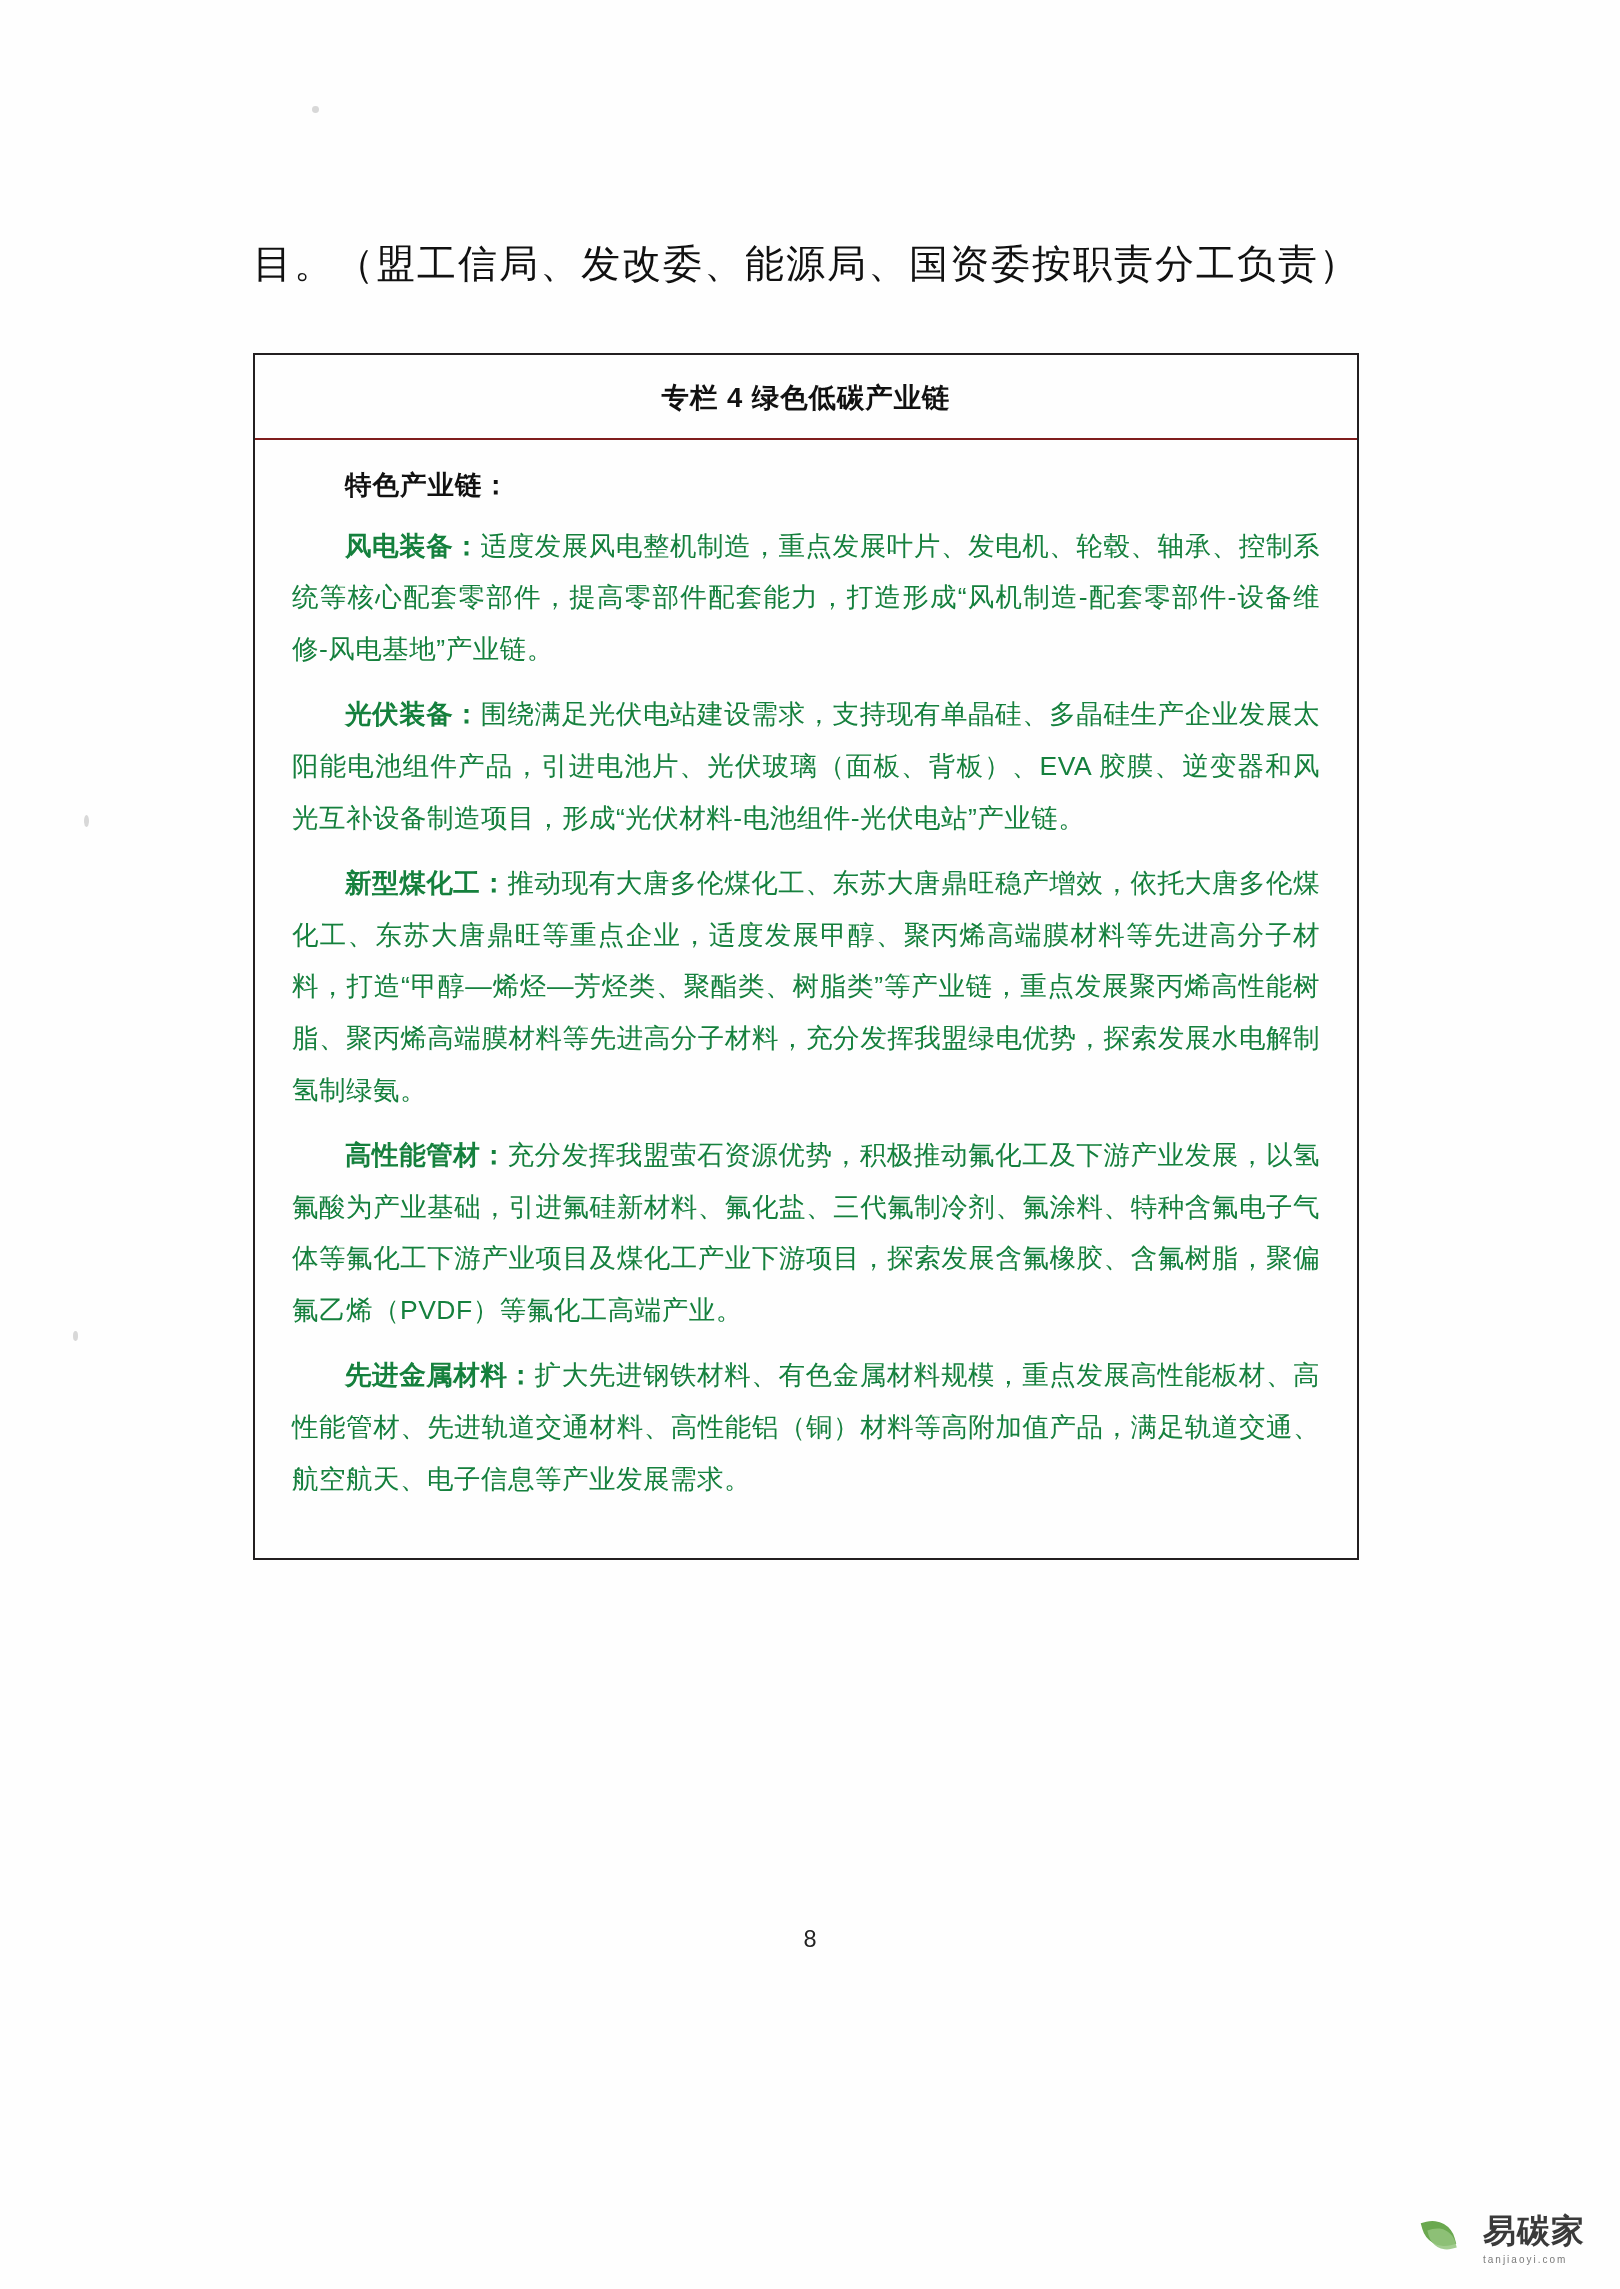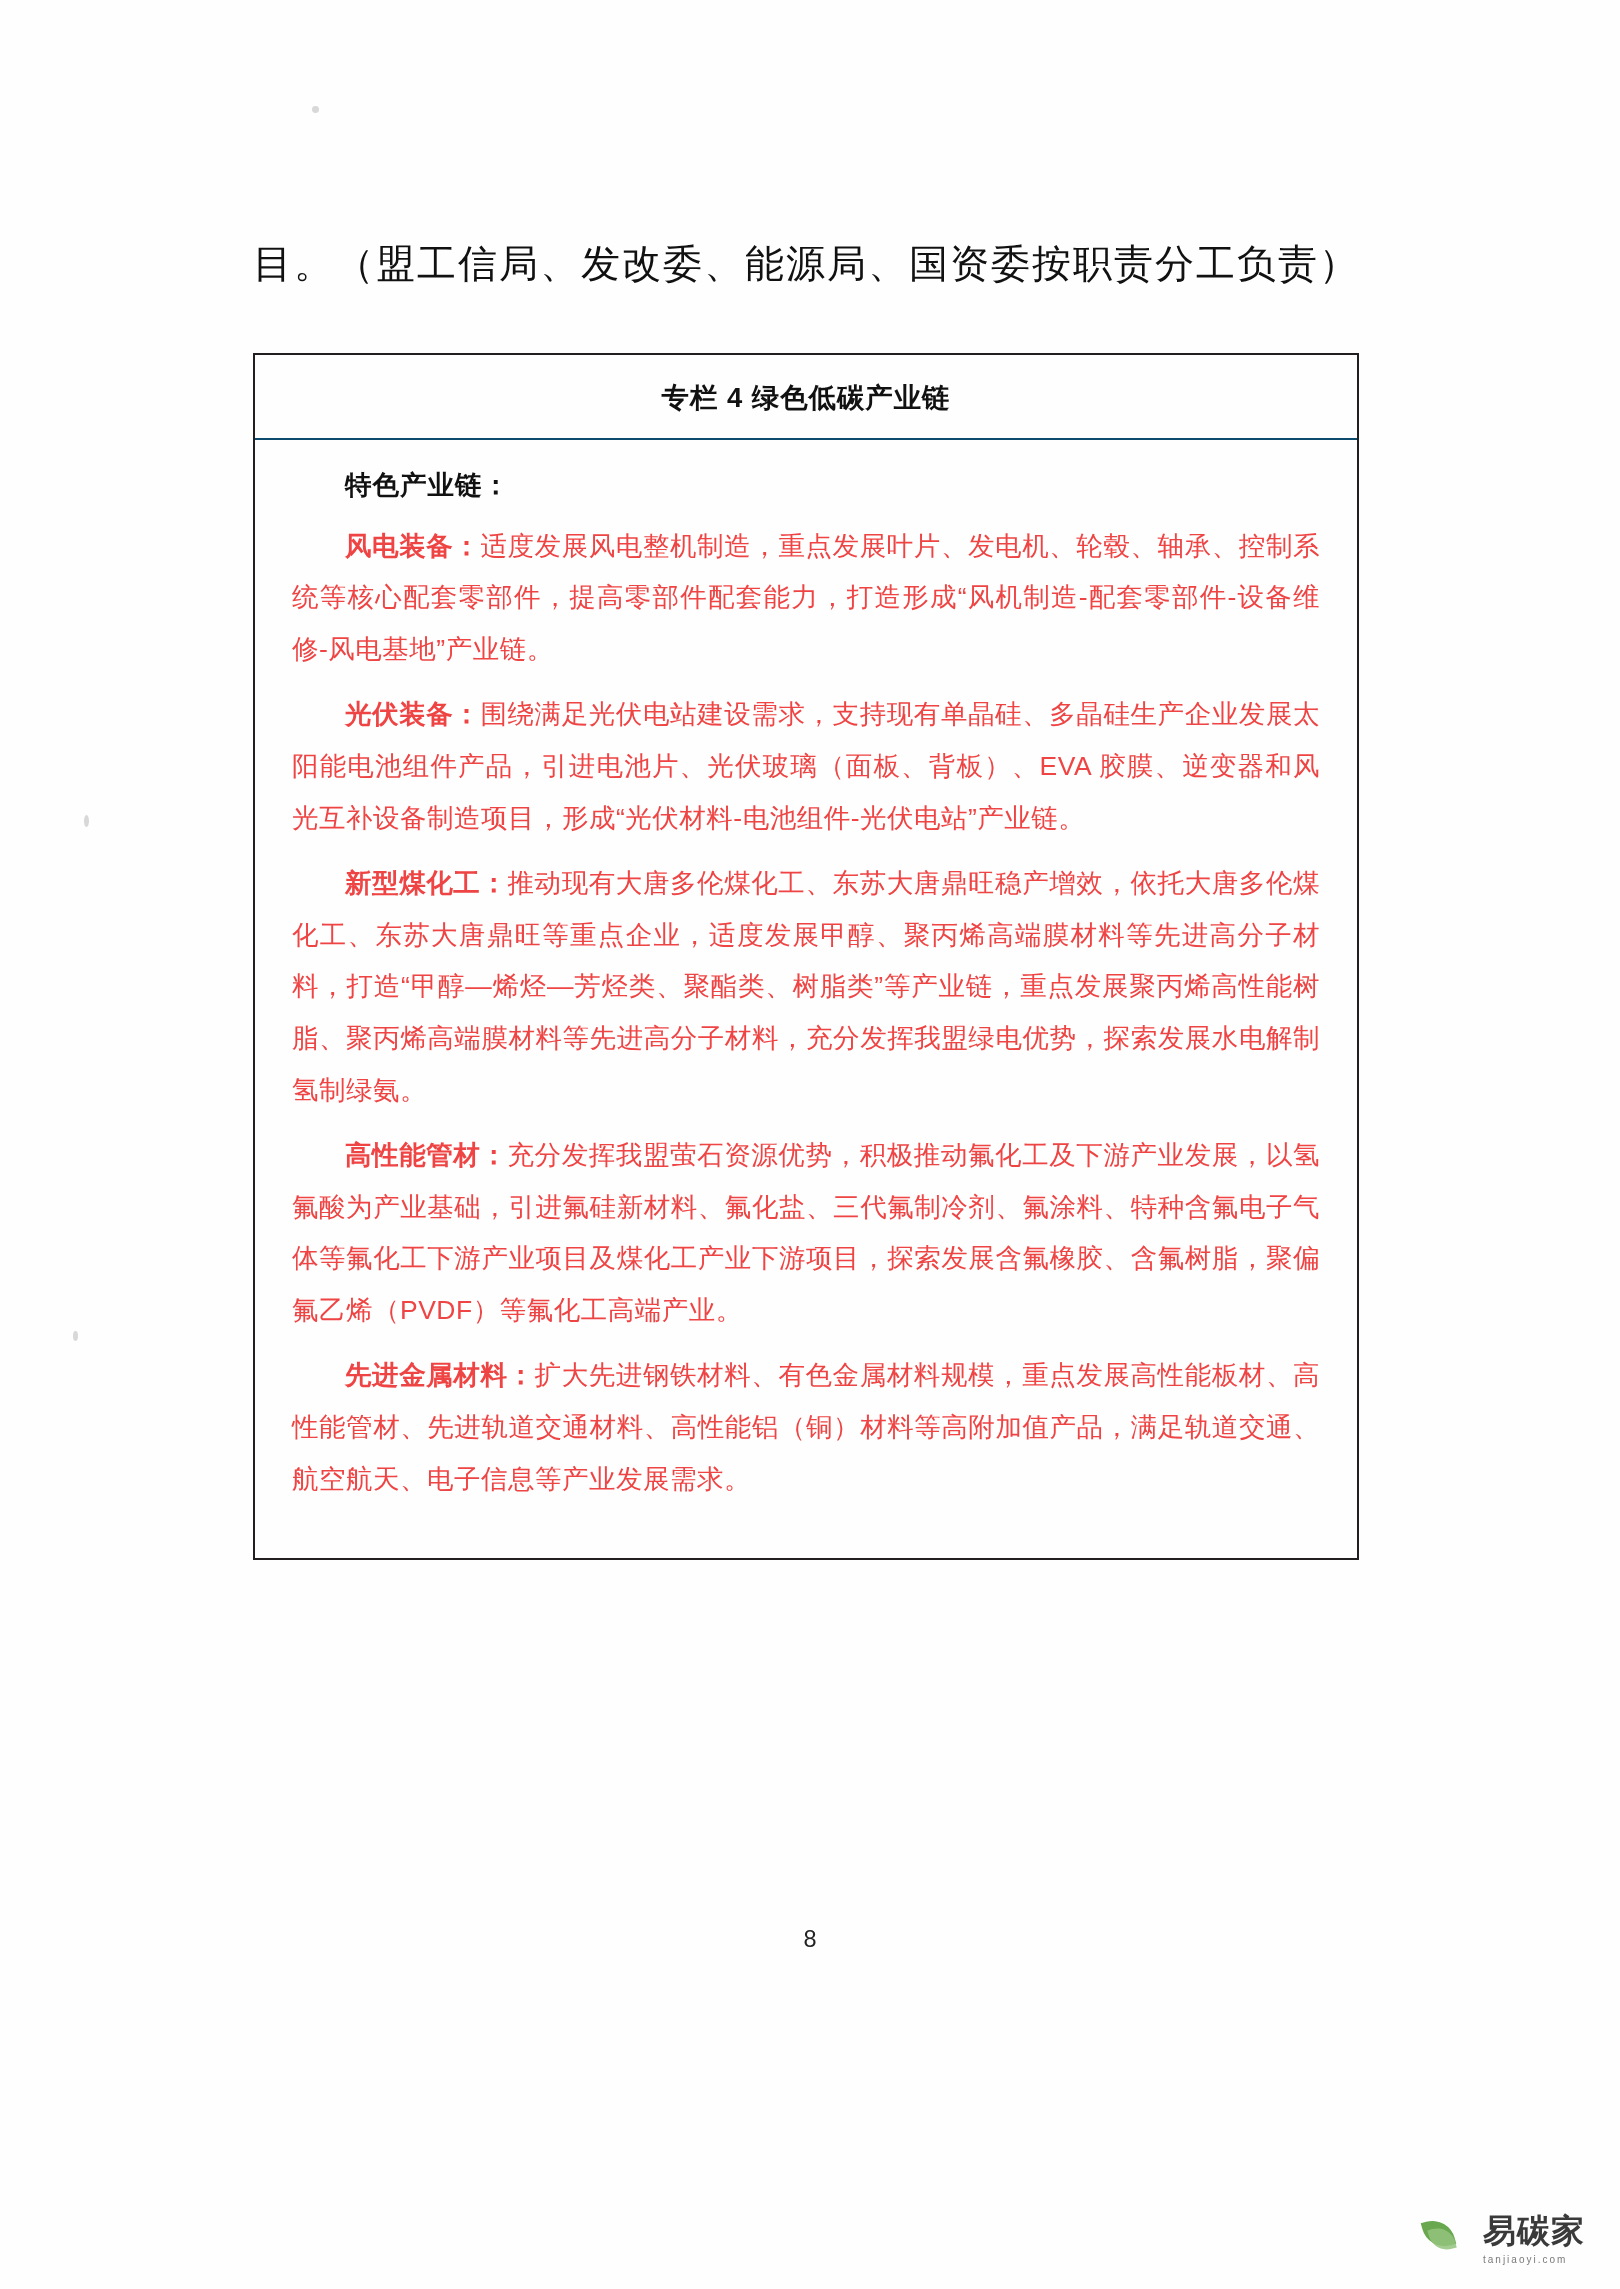--- a/index.html
+++ b/index.html
@@ -42,38 +42,38 @@
     width: 1106px;
     box-sizing: border-box;
     padding: 0;
   }
   .box-title {
     text-align: center;
     font-size: 27.4px;
     font-weight: bold;
     color: #111;
     padding: 25.5px 0 21.6px 0;
-    border-bottom: 2px solid #0c4a6e;
+    border-bottom: 2px solid #7f1d1d;
     letter-spacing: 1px;
   }
   .box-content {
     padding: 27.4px 37px 39px 37px;
   }
   .sec-head {
     font-size: 26.5px;
     font-weight: bold;
     color: #111;
     margin: 0 0 17.6px 0;
     text-indent: 53px;
     letter-spacing: 1px;
   }
   .para {
     font-size: 26.5px;
     line-height: 1.95;
-    color: #ef4444;
+    color: #15803d;
     margin: 0 0 13.7px 0;
     text-indent: 53px;
     text-align: justify;
     text-justify: inter-ideograph;
     letter-spacing: 0.5px;
   }
   .para .lbl {
     font-weight: bold;
   }
   .page-number {

